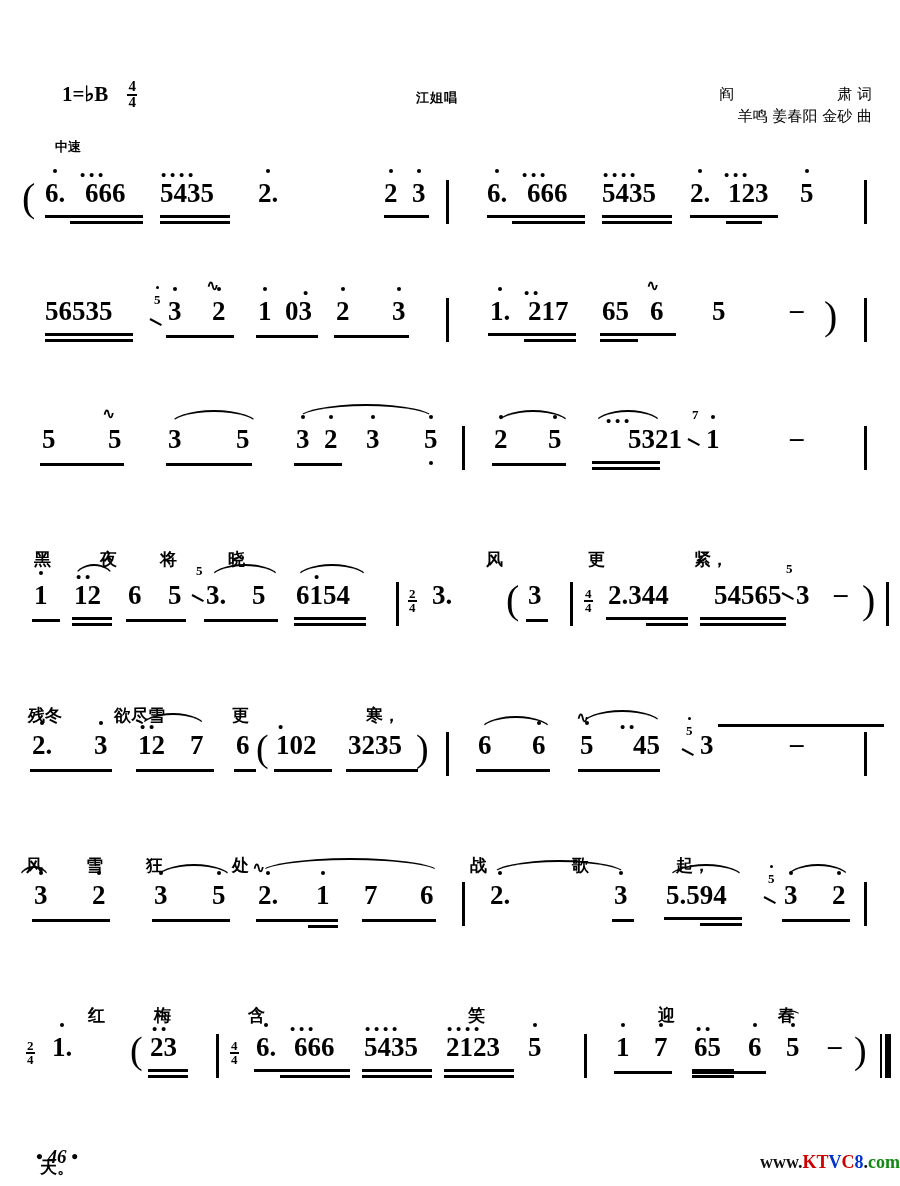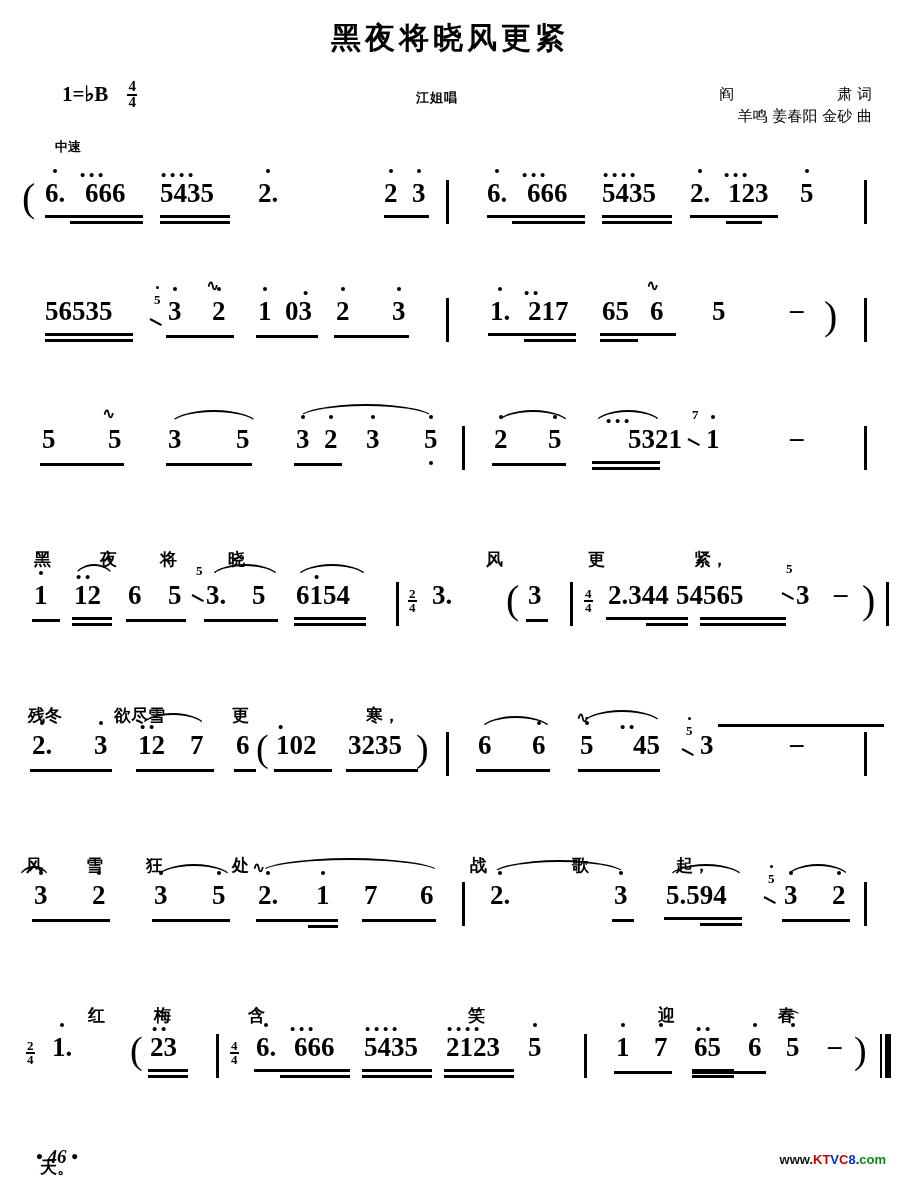--- a/index.html
+++ b/index.html
@@ -94,31 +94,30 @@
   }
   .imeter .num{border-bottom:2px solid #000;padding:0 1px;}
 
   
   .pageno{
     position:absolute;left:36px;top:1146px;
     font-family:"Liberation Serif",serif;font-size:19px;font-weight:bold;
     font-style:italic;
   }
   .watermark{
-    position:absolute;right:14px;top:1152px;
-    font-family:Liberation Sans, sans-serif;font-size:13px;font-weight:bold;
+    position:absolute;right:0;top:1152px;
+    font-family:Liberation Serif, serif;font-size:18px;font-weight:bold;
     letter-spacing:0px;
   }
 </style>
 </head>
 <body>
 
 <div class="sheet">
 
-  <div class="title">黑夜将晓风更紧</div>
 
   <div class="key-sig">
     <span>1=♭B</span>
     <span class="meter">
       <span class="num">4</span>
       <span>4</span>
     </span>
   </div>
 
   <div class="tempo">中速</div>
@@ -322,21 +321,21 @@
 
       <span class="imeter" style="left:584px;top:8px">
         <span class="num">4</span>
         <span>4</span>
       </span>
 
       <span class="el" style="left:608px">2.344</span>
       <div class="beam" style="left:606px;top:37px;width:82px"></div>
       <div class="beam" style="left:646px;top:43px;width:42px"></div>
 
-      <span class="el" style="left:676px">54565</span>
+      <span class="el" style="left:714px">54565</span>
       <div class="beam" style="left:700px;top:37px;width:86px"></div>
       <div class="beam" style="left:700px;top:43px;width:86px"></div>
 
       <span class="grace" style="left:786px;top:-18px">5</span>
       <div class="gslash" style="left:782px;top:12px"></div>
       <span class="el" style="left:796px">3</span>
 
       <span class="el" style="left:834px;top:-2px">–</span>
       <span class="el" style="left:862px;top:-4px;font-size:40px;font-weight:normal">)</span>
       <div class="bar" style="left:886px"></div>

